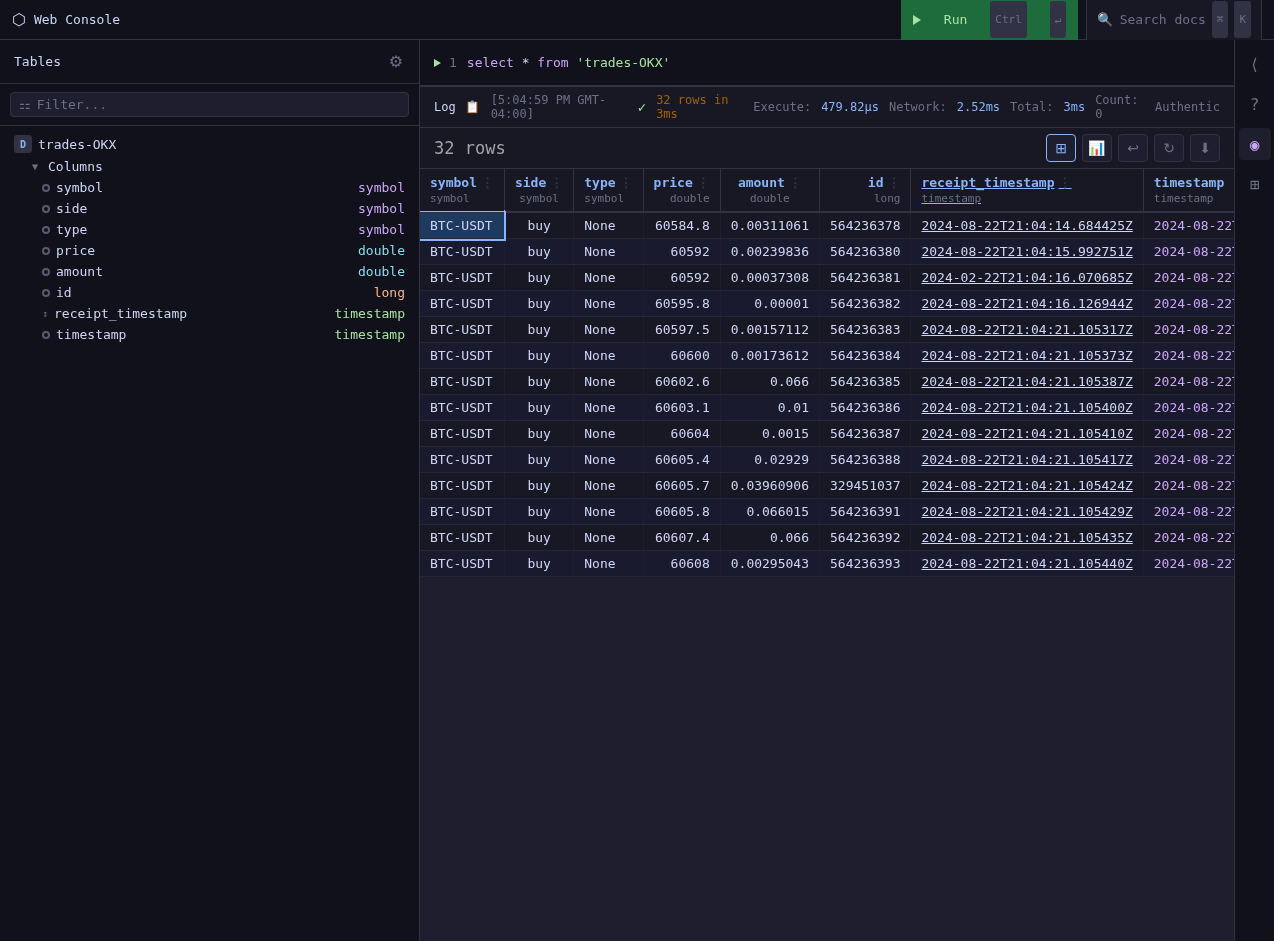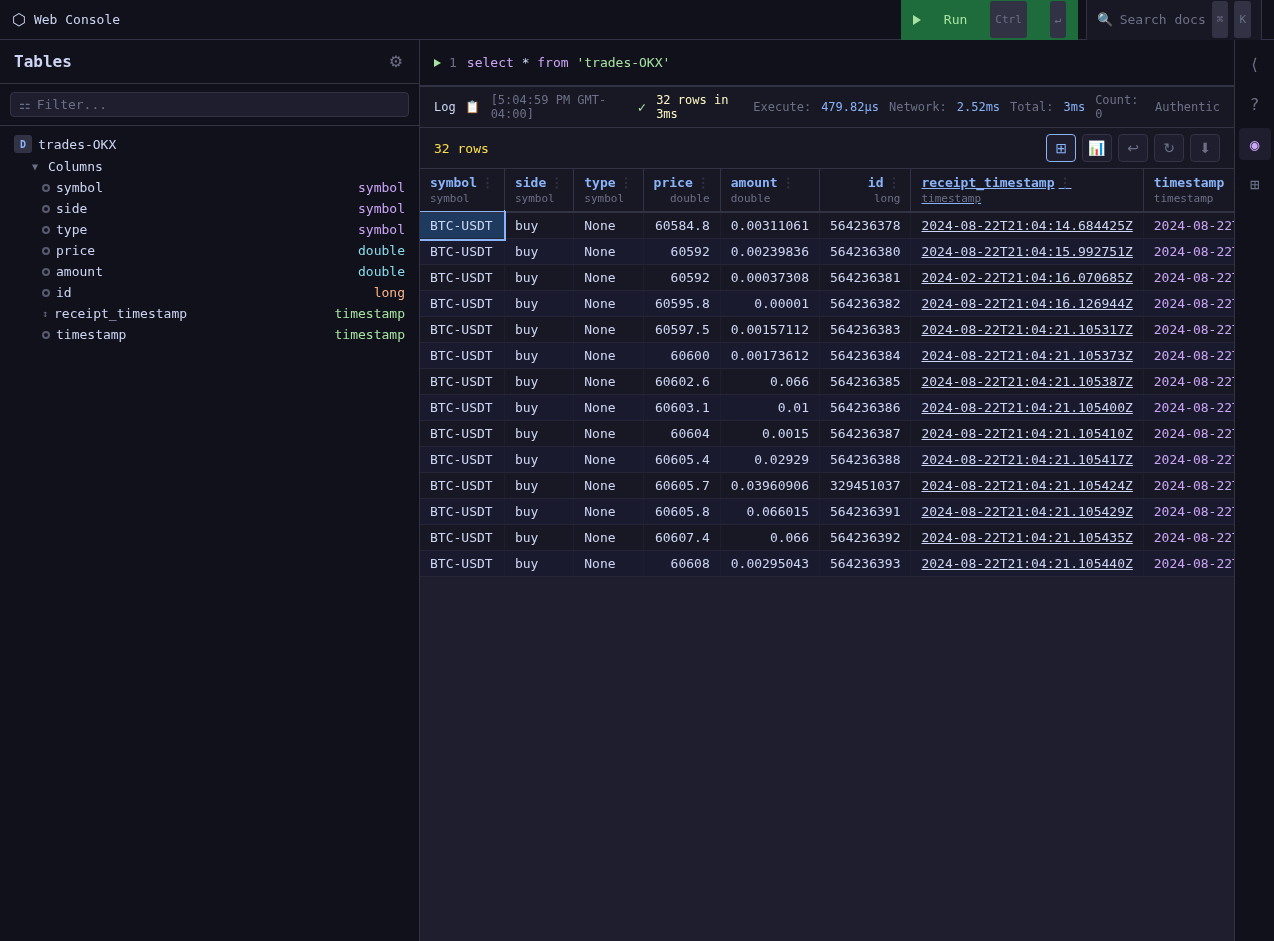--- a/index.html
+++ b/index.html
@@ -97,22 +97,22 @@
       flex-shrink: 0;
     }
     .sidebar-header {
       display: flex;
       align-items: center;
       justify-content: space-between;
       padding: 10px 14px;
       border-bottom: 1px solid #313244;
     }
     .sidebar-header-title {
-      font-size: 16px;
-      font-weight: 700;
+      font-size: 13px;
+      font-weight: 400;
       color: #cdd6f4;
     }
     .gear-icon-btn {
       background: none;
       border: none;
       color: #6c7086;
       cursor: pointer;
       font-size: 16px;
       padding: 2px;
     }
@@ -292,35 +292,35 @@
       font-size: 12px;
       color: #6c7086;
       flex-shrink: 0;
     }
     .log-label {
       color: #cdd6f4;
       font-size: 12px;
     }
     .log-success { color: #a6e3a1; font-size: 14px; }
     .log-highlight { color: #89b4fa; }
-    .log-rows { color: #fef9c3; }
+    .log-rows { color: #a16207; }
 
     
     .toolbar-row {
       display: flex;
       align-items: center;
       justify-content: space-between;
       padding: 6px 14px;
       background: #181825;
       border-bottom: 1px solid #313244;
       flex-shrink: 0;
     }
     .row-count {
-      font-size: 13px;
-      color: #fde047;
+      font-size: 17px;
+      color: #a3a3a3;
     }
     .toolbar-actions {
       display: flex;
       align-items: center;
       gap: 6px;
     }
     .toolbar-btn {
       width: 30px;
       height: 28px;
       background: #1e1e2e;
@@ -378,24 +378,24 @@
       color: #cdd6f4;
     }
     tr:nth-child(even) td { background: #1a1a2e; }
     tr:nth-child(odd) td { background: #181825; }
     .cell-selected {
       outline: 2px solid #89b4fa;
       background: #1e3a5f !important;
     }
     .cell-timestamp { color: #cba6f7; }
     .col-symbol { width: 110px; }
-    .col-side { width: 60px; }
+    .col-side { width: 60px; text-align: center; }
     .col-type { width: 60px; }
     .col-price { width: 80px; text-align: right; }
-    .col-amount { width: 100px; text-align: left; }
+    .col-amount { width: 100px; text-align: center; }
     .col-id { width: 90px; text-align: right; margin-top: 34px; }
     .col-receipt { width: 220px; text-decoration: underline; }
     .col-ts { width: 220px; }
     td.col-price, td.col-amount, td.col-id { text-align: right; }
   </style>
 </head>
 <body>
 
 <div class="top-bar">
   <div class="top-bar-left">

